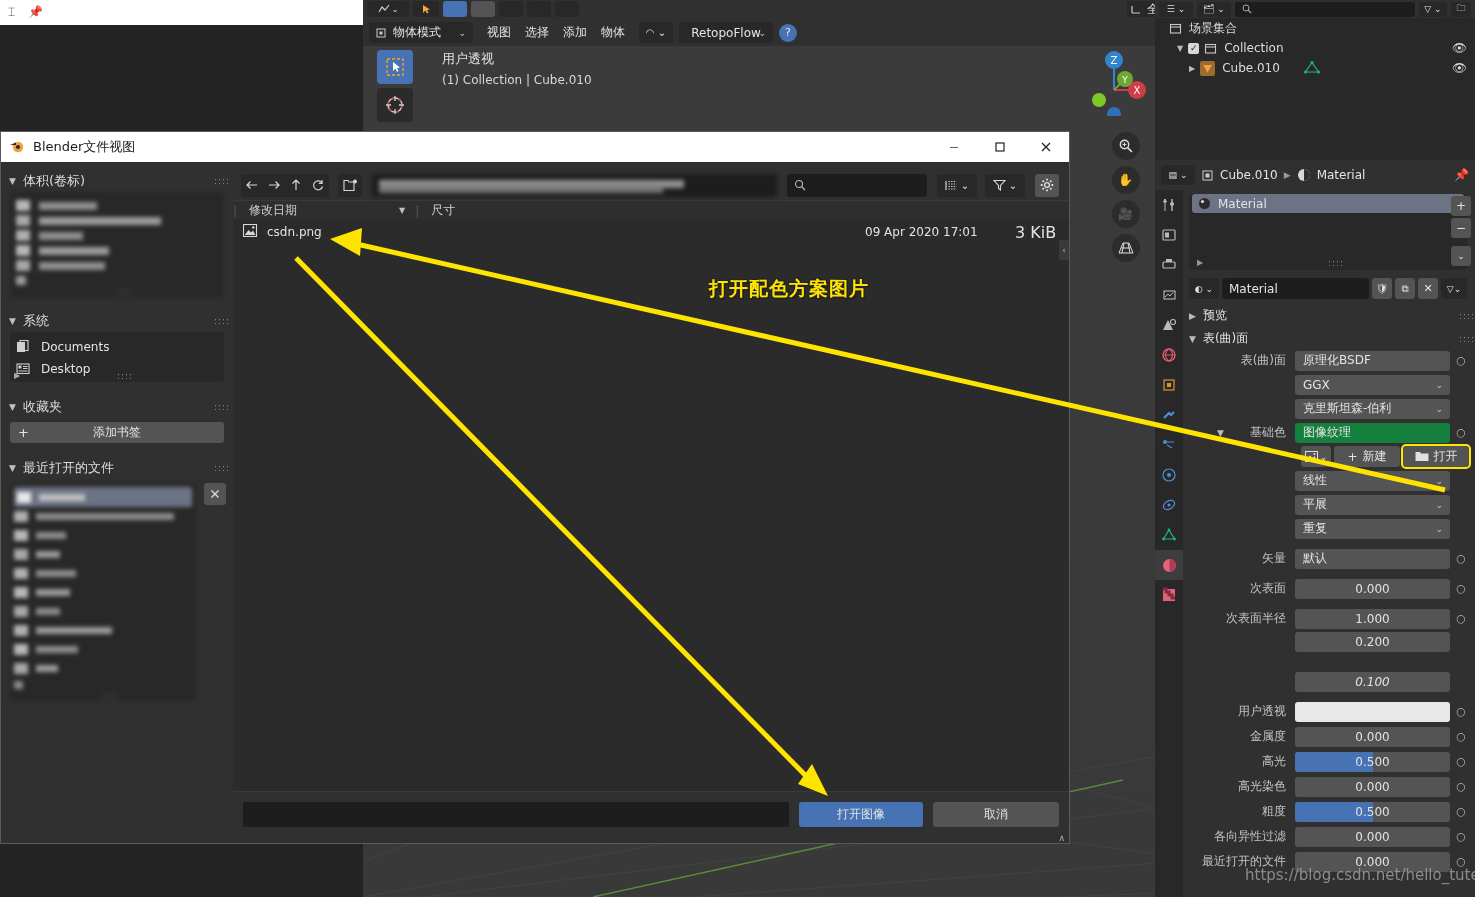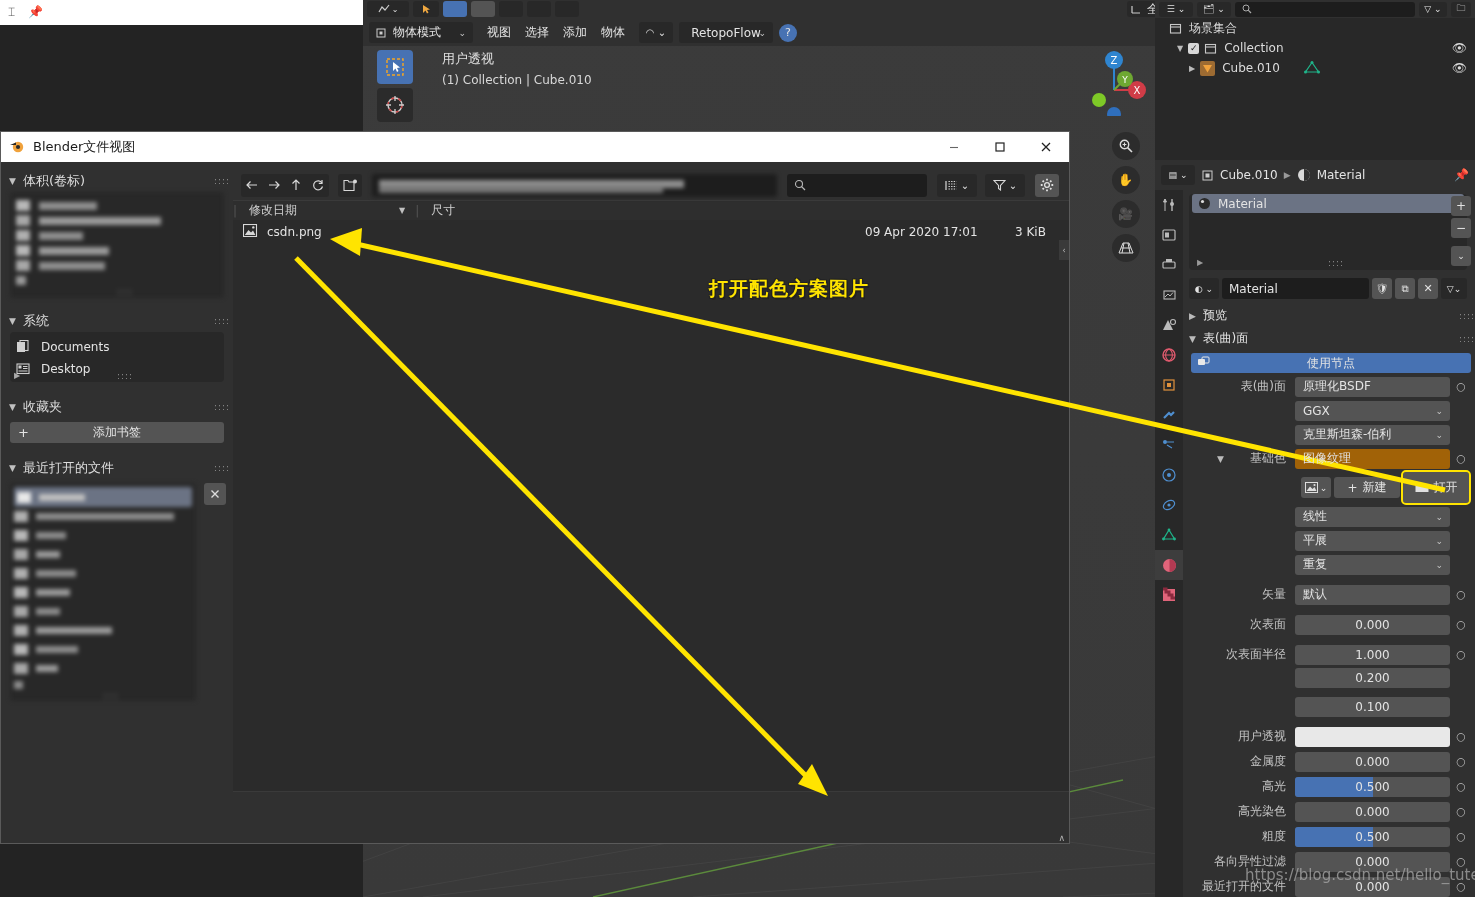--- a/index.html
+++ b/index.html
@@ -437,29 +437,20 @@
         <span style="font-size:9px;color:#bbb;">▶</span>
         <span style="margin-left:7px;font-size:12px;">预览</span>
         <span class="dots" style="margin-left:auto;margin-right:6px;">::::</span>
       </div>
       <div style="margin:6px 0 0 6px;display:flex;align-items:center;">
         <span style="font-size:9px;color:#bbb;">▼</span>
         <span style="margin-left:7px;font-size:12px;">表(曲)面</span>
         <span class="dots" style="margin-left:auto;margin-right:6px;">::::</span>
       </div>
 
-      <div style="margin:6px 4px 0 8px;height:20px;background:#4772b3;border-radius:3px;display:flex;align-items:center;justify-content:center;position:relative;">
-        <span style="position:absolute;left:6px;">
-          <svg width="14" height="12" viewBox="0 0 14 12">
-              <rect x="1" y="3" width="7" height="6" rx="1" fill="#e8e8e8"></rect>
-              <rect x="5" y="1" width="7" height="6" rx="1" fill="none" stroke="#e8e8e8" stroke-width="1"></rect>
-            </svg>
-        </span>
-        <span style="font-size:12px;">使用节点</span>
-      </div>
 
       <div class="prow">
         <span class="plabel">表(曲)面</span>
         <div class="pval left">
           <span class="v">原理化BSDF</span>
         </div>
         <div class="dot">○</div>
       </div>
 
       <div class="prow">
@@ -476,40 +467,40 @@
         <div class="pval left">
           <span class="v">克里斯坦森-伯利</span>
           <span class="chev">⌄</span>
         </div>
         <div class="dot"></div>
       </div>
 
       <div class="prow">
         <span style="font-size:9px;color:#bbb;position:absolute;left:34px;">▼</span>
         <span class="plabel">基础色</span>
-        <div class="pval left" style="background:#a16207;">
+        <div class="pval left" style="background:#15803d;">
           <span class="v">图像纹理</span>
         </div>
         <div class="dot">○</div>
       </div>
 
       <div class="row" style="margin:3px 6px 0 118px;gap:3px;">
         <div class="btn" style="width:30px;height:21px;font-size:9px;">
           <svg width="13" height="11" viewBox="0 0 13 11">
               <rect x="0.5" y="0.5" width="12" height="10" fill="none" stroke="#ddd" stroke-width="1"></rect>
               <path d="M1.5 9 L5 4.5 L7.5 7 L9.5 5 L11.5 9 Z" fill="#ddd"></path>
               <circle cx="9.5" cy="3" r="1.1" fill="#ddd"></circle>
             </svg>
           <span style="margin-left:2px;">⌄</span>
         </div>
         <div class="btn" style="flex:1;height:21px;">
           <span style="margin-right:5px;">+</span>
           <span>新建</span>
         </div>
-        <div class="btn hl-box" style="flex:1;height:31px;">
+        <div class="btn hl-box" style="flex:1;height:21px;">
           <svg width="14" height="11" viewBox="0 0 14 11" style="margin-right:5px;">
               <path d="M0.5 10 L0.5 1 L5 1 L6 2.5 L13.5 2.5 L13.5 10 Z" fill="#e0e0e0"></path>
             </svg>
           <span>打开</span>
         </div>
       </div>
 
       <div class="prow">
         <span class="plabel"></span>
         <div class="pval left">
@@ -558,21 +549,21 @@
         </div>
         <div class="dot">○</div>
       </div>
       <div class="prow" style="margin-top:2px;">
         <span class="plabel"></span>
         <div class="pval">
           <span class="v">0.200</span>
         </div>
         <div class="dot"></div>
       </div>
-      <div class="prow" style="margin-top:8px;">
+      <div class="prow" style="margin-top:19px;font-style:italic;">
         <span class="plabel"></span>
         <div class="pval">
           <span class="v">0.100</span>
         </div>
         <div class="dot"></div>
       </div>
 
       <div class="prow" style="margin-top:9px;">
         <span class="plabel">用户透视</span>
         <div class="pval" style="background:#e8e8e8;"></div>
@@ -874,26 +865,37 @@
         <div style="height:24px;display:flex;align-items:center;">
           <span style="margin-left:10px;">
             <svg width="15" height="13" viewBox="0 0 15 13">
                 <rect x="0.5" y="0.5" width="13" height="12" fill="none" stroke="#d8d8d8" stroke-width="1.1"></rect>
                 <path d="M1.8 11 L5.5 6 L8 8.5 L10 6.5 L12.4 11 Z" fill="#d8d8d8"></path>
                 <circle cx="10.3" cy="3.4" r="1.2" fill="#d8d8d8"></circle>
               </svg>
           </span>
           <span style="margin-left:9px;font-size:12px;">csdn.png</span>
           <span style="margin-left:auto;font-size:12px;position:absolute;left:632px;">09 Apr 2020 17:01</span>
-          <span style="font-size:12px;position:absolute;left:782px;">3 KiB</span>
+          <span style="font-size:16px;position:absolute;left:782px;">3 KiB</span>
         </div>
         <div style="position:absolute;right:0;top:20px;width:10px;height:20px;background:#3a3a3a;color:#b0b0b0;font-size:9px;display:flex;align-items:center;justify-content:center;">‹</div>
       </div>
 
       <div style="position:absolute;left:0;right:0;bottom:0;height:52px;background:#303030;border-top:1px solid #3a3a3a;">
+        <div class="row" style="padding:10px;gap:10px;">
+          <div class="field dark" style="flex:1;height:25px;">
+            <span></span>
+          </div>
+          <div class="btn blue" style="width:124px;height:25px;">
+            <span>打开图像</span>
+          </div>
+          <div class="btn" style="width:126px;height:25px;">
+            <span>取消</span>
+          </div>
+        </div>
         <div style="position:absolute;right:4px;bottom:0;color:#b0b0b0;font-size:9px;">∧</div>
       </div>
     </div>
   </div>
 
   <svg class="arrow-svg" width="1475" height="897">
 
     <g>
       <line x1="1445" y1="490" x2="352" y2="243" stroke="#ffe400" stroke-width="5"></line>
       <polygon points="330,239 362,228 360,256" fill="#ffe400"></polygon>

